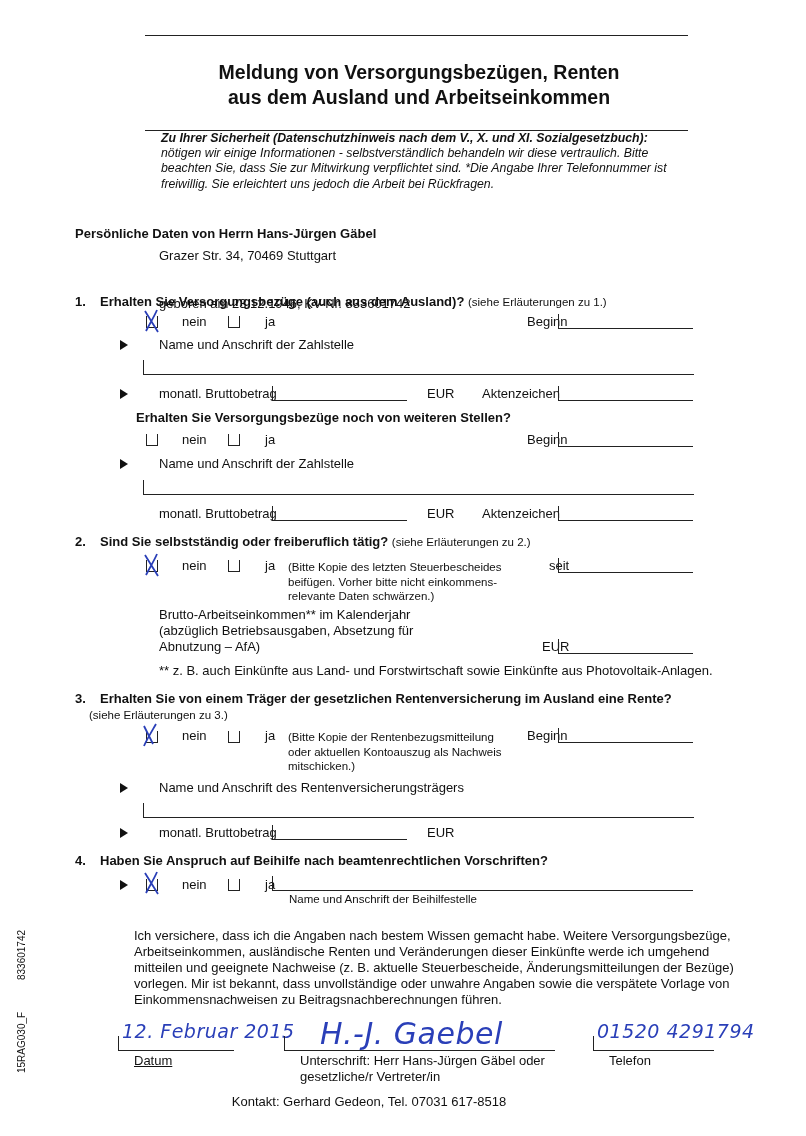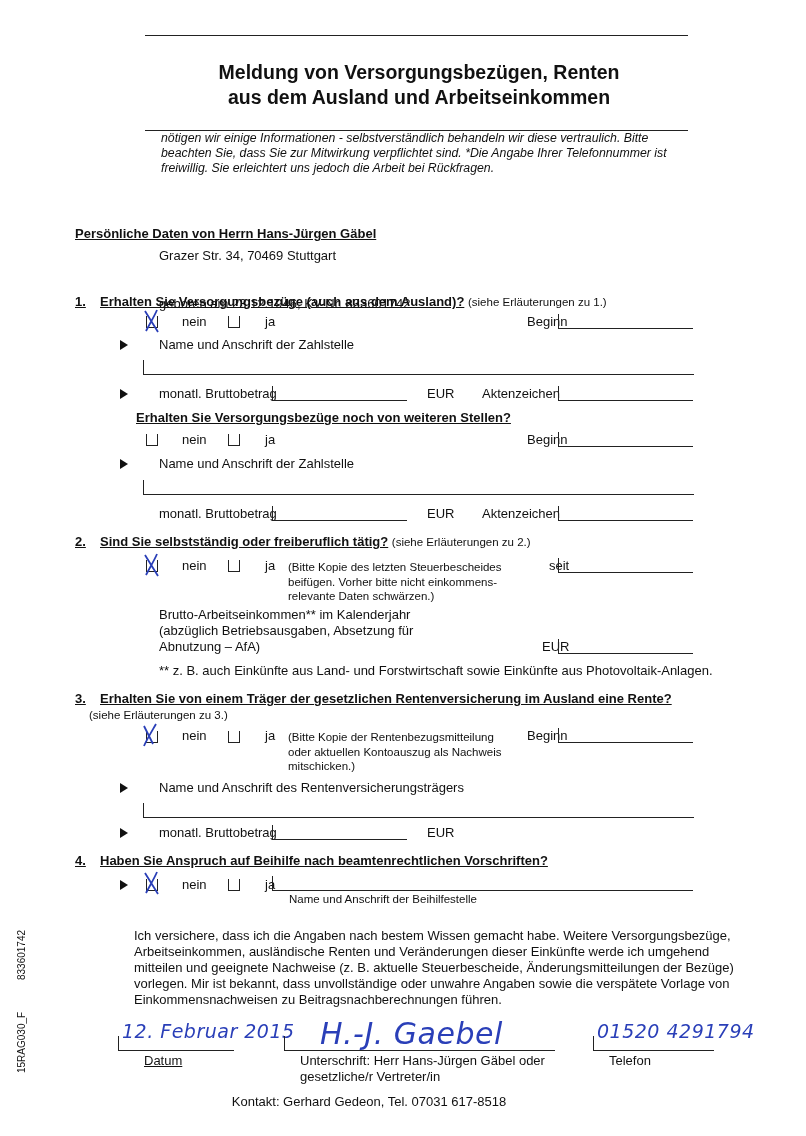--- a/index.html
+++ b/index.html
@@ -1,21 +1,21 @@
 <!DOCTYPE html>
 <html><head>
 <meta charset="utf-8">
 <style>
   html, body { margin: 0; padding: 0; background: #ffffff; }
   body { width: 806px; height: 1136px; position: relative; overflow: hidden;
          font-family: "Liberation Sans", sans-serif; color: #111; }
   .abs { position: absolute; padding-left: 16px; }
   .t13 { font-size: 13px; line-height: 16px; white-space: nowrap; }
   .t11 { font-size: 11.5px; line-height: 14px; white-space: nowrap; }
-  .bold { font-weight: bold; text-decoration: underline; }
+  .bold { font-weight: bold; }
   .top-rule { left: 145px; top: 35px; width: 527px; height: 0; border-top: 1.5px solid #222; }
   .title { left: 0; width: 806px; text-align: center; font-weight: bold; font-size: 19.5px; line-height: 25px; top: 60px; }
   .privacy-rule { left: 145px; top: 130px; width: 527px; border-top: 1.5px solid #222; }
   .privacy { left: 145px; top: 131px; width: 540px; font-style: italic; font-size: 12.3px; line-height: 15.2px; }
   .privacy .h { font-weight: bold; }
   .field { position: absolute; height: 14px; border-left: 1.3px solid #222; border-bottom: 1.3px solid #222; }
   .cb { position: absolute; width: 10px; height: 11px; border-left: 1.3px solid #222; border-right: 1.3px solid #222; border-bottom: 1.3px solid #222; }
   .tri { position: absolute; width: 0; height: 0; border-top: 5px solid transparent; border-bottom: 5px solid transparent; border-left: 8px solid #111; }
   .xmark { position: absolute; width: 18px; height: 26px; }
   .hand { position: absolute; color: #2a3fb8; font-family: "DejaVu Sans", sans-serif; font-size: 19px; font-style: italic; white-space: nowrap; letter-spacing: 0.5px; }
@@ -26,20 +26,21 @@
 <body>
 
 <div class="abs top-rule"></div>
 <div class="abs title">
   <div>Meldung von Versorgungsbezügen, Renten</div>
   <div>aus dem Ausland und Arbeitseinkommen</div>
 </div>
 
 <div class="abs privacy-rule"></div>
 <div class="abs privacy">
+  <div class="h">Zu Ihrer Sicherheit (Datenschutzhinweis nach dem V., X. und XI. Sozialgesetzbuch):</div>
   <div>nötigen wir einige Informationen - selbstverständlich behandeln wir diese vertraulich. Bitte</div>
   <div>beachten Sie, dass Sie zur Mitwirkung verpflichtet sind. *Die Angabe Ihrer Telefonnummer ist</div>
   <div>freiwillig. Sie erleichtert uns jedoch die Arbeit bei Rückfragen.</div>
 </div>
 
 <div class="abs t13 bold" style="left:59px; top:226px;">Persönliche Daten von Herrn Hans-Jürgen Gäbel</div>
 <div class="abs t13" style="left:143px; top:248px;">Grazer Str. 34, 70469 Stuttgart</div>
 <div class="abs t13" style="left:143px; top:260px;margin-top:36px;">geboren am 23.12.1946, KV-Nr. 833601742</div>
 
 <div class="abs t13 bold" style="left:59px; top:294px;">1.</div>
@@ -158,21 +159,21 @@
 <div class="abs para">
   <div>Ich versichere, dass ich die Angaben nach bestem Wissen gemacht habe. Weitere Versorgungsbezüge,</div>
   <div>Arbeitseinkommen, ausländische Renten und Veränderungen dieser Einkünfte werde ich umgehend</div>
   <div>mitteilen und geeignete Nachweise (z. B. aktuelle Steuerbescheide, Änderungsmitteilungen der Bezüge)</div>
   <div>vorlegen. Mir ist bekannt, dass unvollständige oder unwahre Angaben sowie die verspätete Vorlage von</div>
   <div>Einkommensnachweisen zu Beitragsnachberechnungen führen.</div>
 </div>
 
 <div class="field" style="left:118px; top:1036px; width:115px;"></div>
 <div class="hand" style="left:122px; top:1020px;">12. Februar 2015</div>
-<div class="abs t13" style="left:128px; top:1053px;text-decoration:underline;">Datum</div>
+<div class="abs t13" style="left:118px; top:1053px;text-decoration:underline;">Datum</div>
 
 <div class="field" style="left:284px; top:1036px; width:270px;"></div>
 <div class="hand" style="left:320px; top:1016px; font-size:30px;">H.-J. Gaebel</div>
 <div class="abs t13" style="left:284px; top:1053px;">Unterschrift: Herr Hans-Jürgen Gäbel oder</div>
 <div class="abs t13" style="left:284px; top:1069px;">gesetzliche/r Vertreter/in</div>
 
 <div class="field" style="left:593px; top:1036px; width:120px;"></div>
 <div class="hand" style="left:597px; top:1020px;">01520 4291794</div>
 <div class="abs t13" style="left:593px; top:1053px;">Telefon</div>
 

